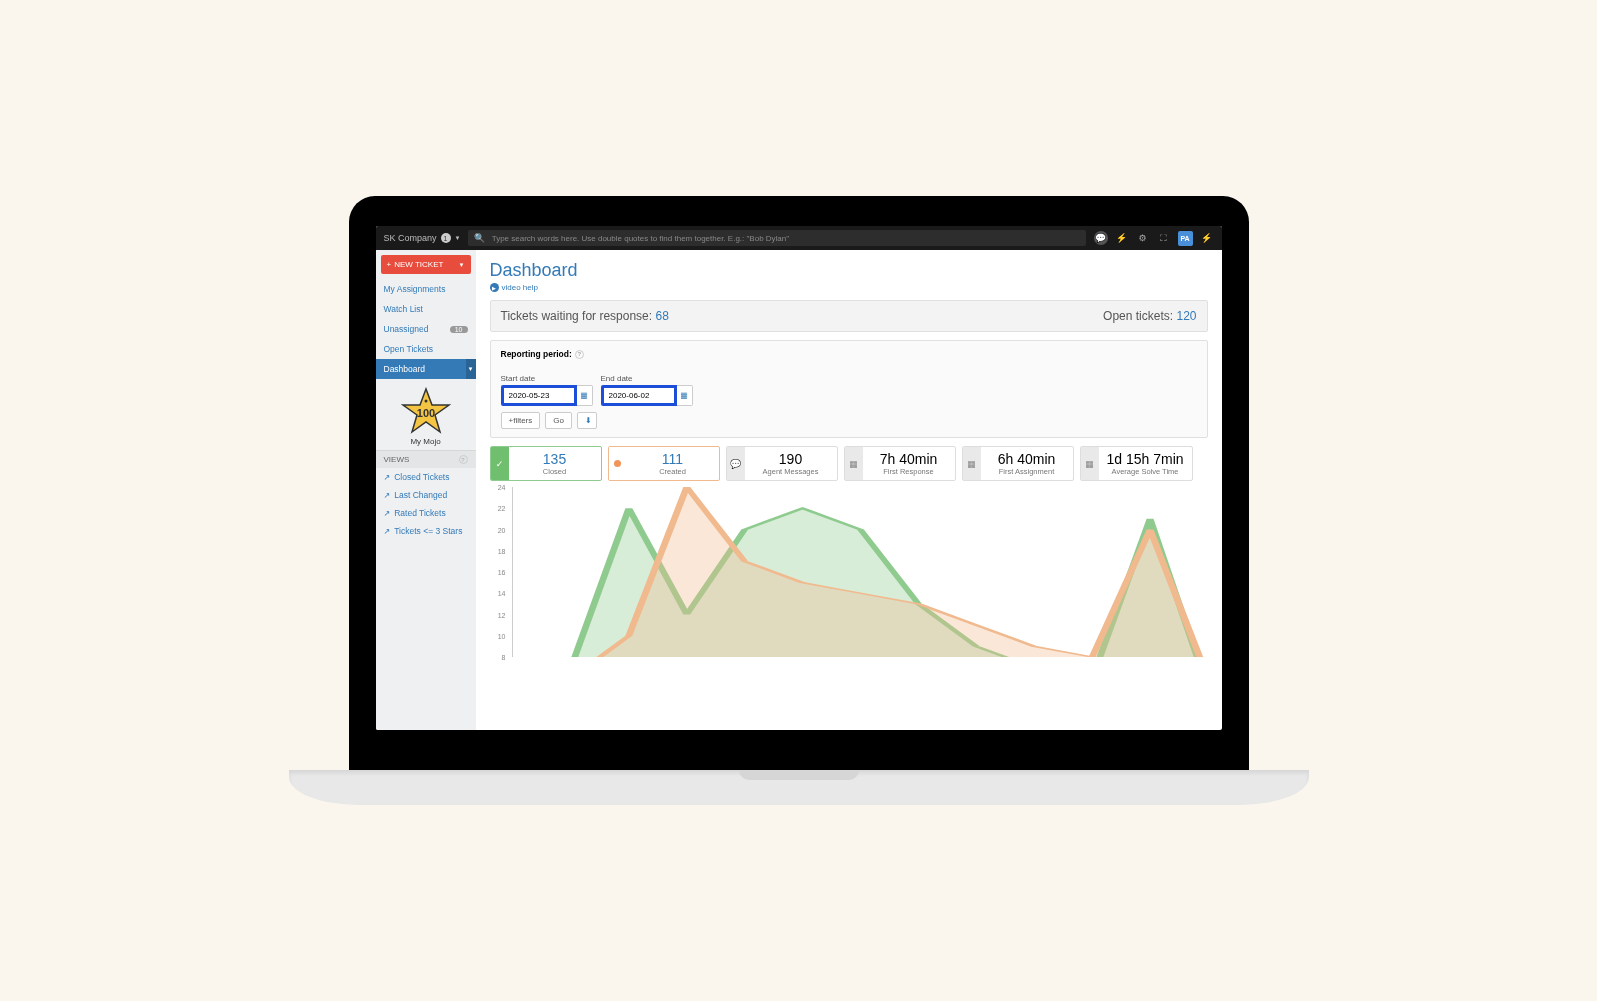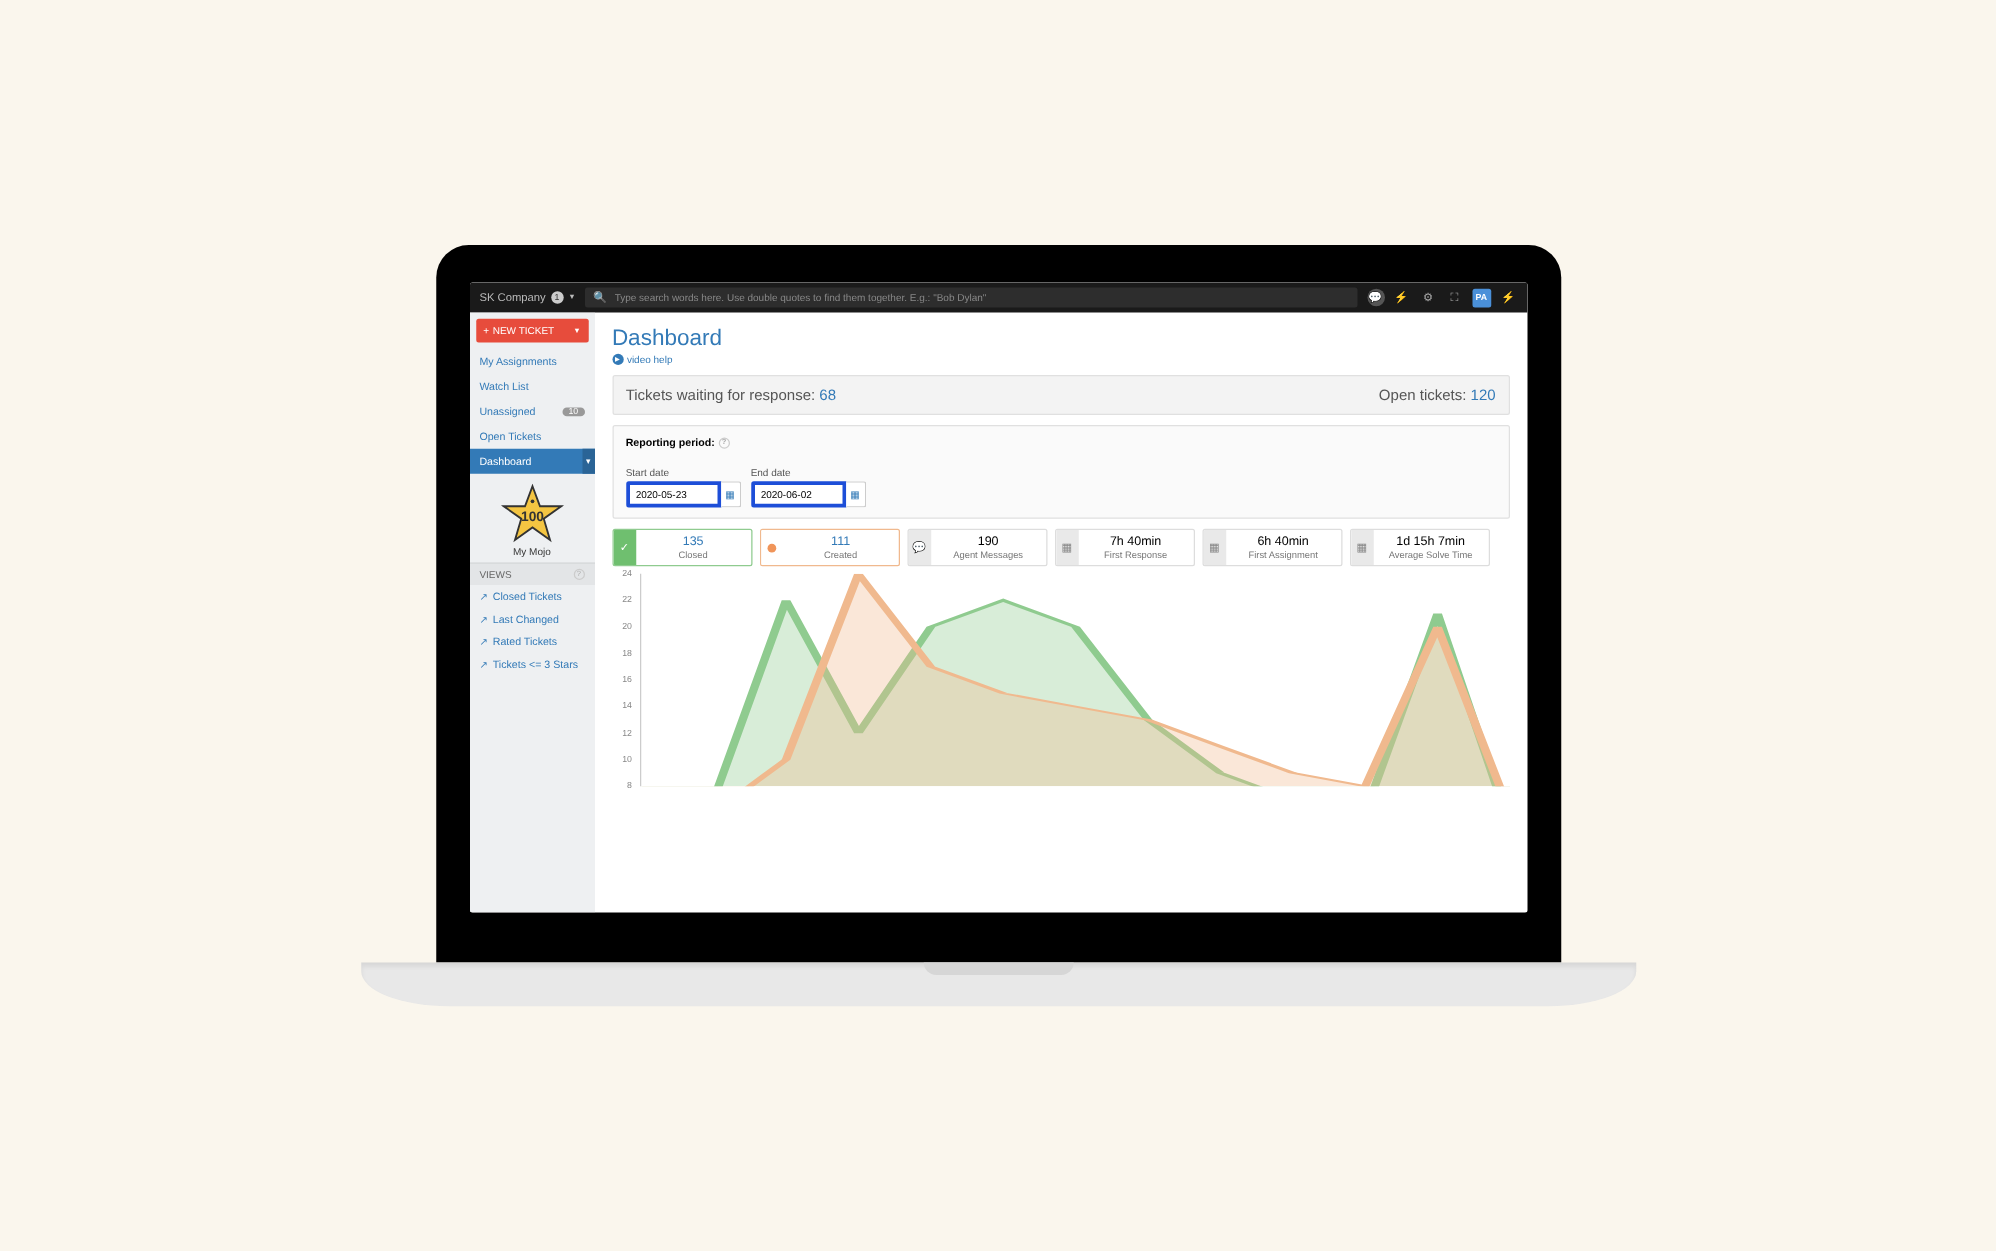--- a/index.html
+++ b/index.html
@@ -47,21 +47,21 @@
 .dinput{display:flex}
 .dinput input{border:3px solid #1d4ed8;padding:3px 5px;font-size:8px;width:76px;border-radius:2px 0 0 2px}
 .dinput .calbtn{border:1px solid #ccc;border-left:none;background:#fff;width:16px;display:flex;align-items:center;justify-content:center;color:#337ab7;font-size:8px;border-radius:0 2px 2px 0;cursor:pointer}
 .btnrow{display:flex;gap:5px;margin-top:6px}
 .smbtn{border:1px solid #ccc;background:#fff;padding:3px 7px;font-size:8px;border-radius:2px;color:#555;cursor:pointer}
 .smbtn.dl{width:20px;text-align:center;color:#337ab7}
 .cards{display:flex;gap:6px;margin:8px 14px 0;flex-wrap:wrap}
 .card{border:1px solid #ddd;display:flex;border-radius:2px;overflow:hidden;min-width:112px}
 .cardicon{width:18px;display:flex;align-items:center;justify-content:center;font-size:9px}
 .cardbody{flex:1;padding:4px 8px;text-align:center}
-.cardval{font-size:10px}
+.cardval{font-size:14px}
 .cardlbl{font-size:7.5px;color:#777}
 .card.green{border-color:#8fcb8f}.card.green .cardicon{background:#6fbf6f;color:#fff}.card.green .cardval{color:#337ab7}
 .card.orange{border-color:#f0b98e}.card.orange .cardicon{background:#fff}.card.orange .cardval{color:#337ab7}
 .card.orange .dot{width:7px;height:7px;border-radius:50%;background:#f0955a}
 .card.gray .cardicon{background:#e9e9e9;color:#888}
 .chartzone{margin:6px 14px 0;position:relative;height:170px}
 .yaxis{position:absolute;left:0;top:0;bottom:0;width:20px}
 .ytick{position:absolute;right:4px;font-size:7px;color:#888;transform:translateY(-50%)}
 .plot{position:absolute;left:22px;right:0;top:0;bottom:0;border-left:1px solid #ccc}
 </style>
@@ -171,20 +171,25 @@
                   </div>
        </div>
        <div class="datecol">
         <label>End date</label>
         <div class="dinput">
                     <input value="2020-06-02" style="">
                     <span class="calbtn">▦</span>
                   </div>
        </div>
       </div>
+      <div class="btnrow">
+       <span class="smbtn">+filters</span>
+       <span class="smbtn">Go</span>
+       <span class="smbtn dl">⬇</span>
+      </div>
      </div>
      <div class="cards" id="cards">
               <div class="card green">
                 <div class="cardicon">✓</div>
                 <div class="cardbody">
                   <div class="cardval">135</div>
                   <div class="cardlbl">Closed</div>
                 </div>
               </div>
               <div class="card orange">

